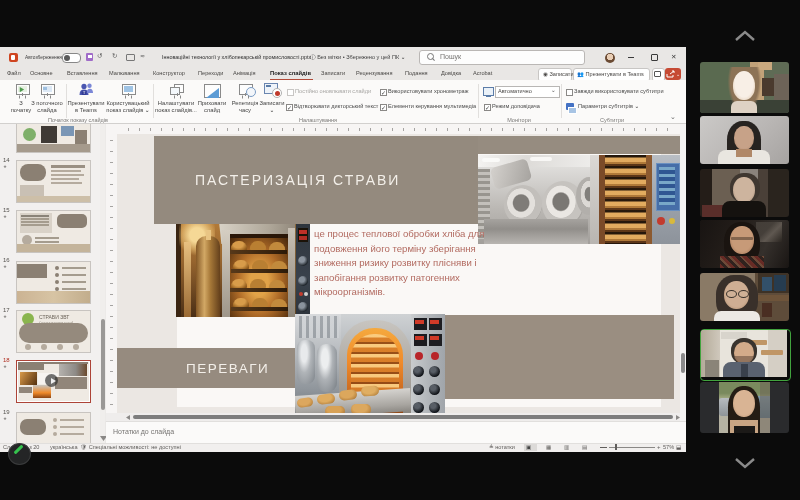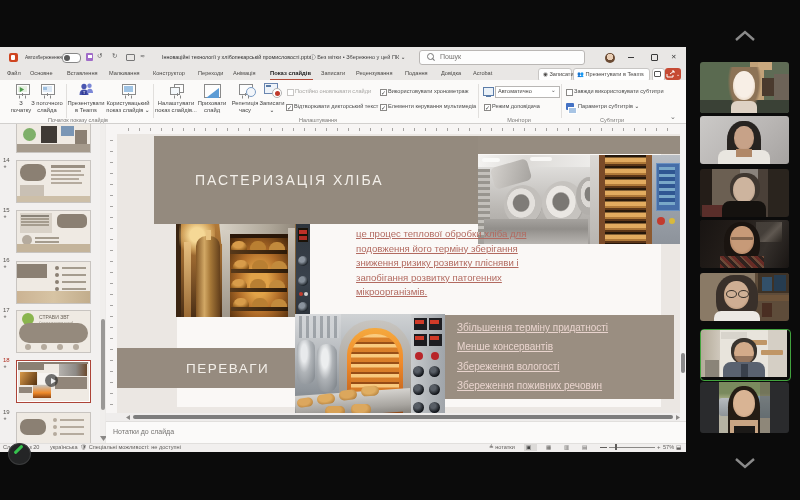--- a/index.html
+++ b/index.html
@@ -254,21 +254,21 @@
   <div class="abs" style="left:106px;top:124px;width:11px;height:291px;background:#f7f5f4;"></div>
   <div class="abs" style="left:110px;top:140px;width:3px;height:268px;background:repeating-linear-gradient(180deg,#8a8886 0 1px,transparent 1px 11px);opacity:.75;"></div>
 
   <div class="abs" style="left:117px;top:134px;width:563px;height:281px;background:#ebe7e3;" id="slide"></div>
 
   <div class="abs" style="left:177px;top:140px;width:484px;height:267px;background:#faf8f6;"></div>
 
   <div class="abs" style="left:154px;top:136px;width:526px;height:18px;background:#968c80;"></div>
 
   <div class="abs" style="left:154px;top:136px;width:324px;height:88px;background:#948a7e;"></div>
-  <div class="abs" style="left:195px;top:172px;width:290px;font-size:14px;letter-spacing:2px;color:#f3efe9;">ПАСТЕРИЗАЦІЯ ХЛІБА</div>
+  <div class="abs" style="left:195px;top:172px;width:290px;font-size:14px;letter-spacing:2px;color:#f3efe9;">ПАСТЕРИЗАЦІЯ СТРАВИ</div>
 
   <div class="abs" style="left:478px;top:155px;width:203px;height:89px;overflow:hidden;" id="photoA">
     <div class="abs" style="left:0;top:0;width:120px;height:89px;background:linear-gradient(180deg,#e9e8e6 0%,#d2d0cd 30%,#bbb8b4 60%,#a29f9b 100%);"></div>
     <div class="abs" style="left:0;top:0;width:120px;height:12px;background:linear-gradient(90deg,#f4f3f1,#dddbd8 40%,#efeeec);"></div>
     <div class="abs" style="left:4px;top:3px;width:18px;height:4px;background:#fafaf8;border-radius:2px;"></div>
     <div class="abs" style="left:52px;top:2px;width:22px;height:4px;background:#f8f7f5;border-radius:2px;"></div>
     <div class="abs" style="left:0px;top:14px;width:12px;height:70px;background:repeating-linear-gradient(180deg,#98958f 0 3px,#c3c0bb 3px 6px);"></div>
     <div class="abs" style="left:14px;top:8px;width:38px;height:22px;background:linear-gradient(120deg,#d5d2ce,#a5a29e);border-radius:5px;transform:rotate(-16deg);"></div>
     <div class="abs" style="left:26px;top:30px;width:38px;height:40px;background:radial-gradient(ellipse at 45% 45%,#7f7c78 0 26%,#e3e0dc 30% 46%,#c2bfbb 48% 70%,#aaa7a3 72% 100%);border-radius:50%;"></div>
     <div class="abs" style="left:64px;top:26px;width:42px;height:46px;background:radial-gradient(ellipse at 45% 45%,#7a7773 0 24%,#eae7e3 28% 44%,#c6c3bf 46% 68%,#aaa7a3 70% 100%);border-radius:50%;"></div>
@@ -315,28 +315,27 @@
   <div class="abs" style="left:296px;top:224px;width:14px;height:92px;background:linear-gradient(180deg,#2e353d,#3a424c 60%,#2c333b);">
     <div class="abs" style="left:2px;top:4px;width:10px;height:14px;background:#1a1208;"></div>
     <div class="abs" style="left:3px;top:6px;width:8px;height:4px;background:#c03028;box-shadow:0 6px 0 #b02c24;"></div>
     <div class="abs" style="left:2px;top:32px;width:10px;height:10px;border-radius:50%;background:radial-gradient(circle at 38% 35%,#8a939d 0 30%,#22282e 70%);"></div>
     <div class="abs" style="left:2px;top:52px;width:10px;height:10px;border-radius:50%;background:radial-gradient(circle at 38% 35%,#848d97 0 30%,#20262c 70%);"></div>
     <div class="abs" style="left:3px;top:68px;width:4px;height:4px;border-radius:50%;background:#c23b2e;"></div>
     <div class="abs" style="left:8px;top:68px;width:4px;height:4px;border-radius:50%;background:#d0d0d0;"></div>
     <div class="abs" style="left:2px;top:78px;width:10px;height:10px;border-radius:50%;background:radial-gradient(circle at 38% 35%,#8a939d 0 30%,#22282e 70%);"></div>
   </div>
 
-  <div class="abs" style="left:314px;top:227px;width:170px;font-size:9.6px;line-height:14.6px;color:#b26a60;text-decoration:underline;white-space:nowrap;margin-left:42px;">це процес теплової обробки хліба для<br>подовження його терміну зберігання<br>зниження ризику розвитку плісняви і<br>запобігання розвитку патогенних<br>мікроорганізмів.</div>
+  <div class="abs" style="left:314px;top:227px;width:170px;font-size:9.6px;line-height:14.6px;color:#b26a60;white-space:nowrap;">це процес теплової обробки хліба для<br>подовження його терміну зберігання<br>зниження ризику розвитку плісняви і<br>запобігання розвитку патогенних<br>мікроорганізмів.</div>
 
 
   <div class="abs" style="left:117px;top:348px;width:236px;height:40px;background:#968b7f;"></div>
   <div class="abs" style="left:186px;top:361px;font-size:13.5px;letter-spacing:1.5px;color:#f3efe9;">ПЕРЕВАГИ</div>
 
   <div class="abs" style="left:445px;top:315px;width:229px;height:84px;background:#9a8e81;"></div>
-  <div class="abs" style="left:457px;top:318px;width:215px;font-size:10px;line-height:19.4px;color:#e9d4ce;text-decoration:underline;white-space:nowrap;">Збільшення терміну придатності<br>Менше консервантів<br>Збереження вологості<br>Збереження поживних речовин</div>
 
   <div class="abs" style="left:295px;top:314px;width:150px;height:101px;overflow:hidden;" id="photoC">
     <div class="abs" style="left:0;top:0;width:150px;height:101px;background:linear-gradient(180deg,#cfd2d4 0%,#b8bcc0 30%,#9aa0a6 60%,#7f868c 100%);"></div>
     <div class="abs" style="left:0;top:0;width:46px;height:101px;background:linear-gradient(180deg,#d8dadc 0%,#b5b9bd 40%,#8f959b 75%,#6f767c 100%);"></div>
     <div class="abs" style="left:2px;top:26px;width:18px;height:44px;background:radial-gradient(ellipse at 40% 30%,#e8eaec 0 20%,#b0b4b8 45%,#7d8389 100%);border-radius:8px;"></div>
     <div class="abs" style="left:22px;top:30px;width:20px;height:48px;background:radial-gradient(ellipse at 40% 30%,#eceeef 0 20%,#aeb2b6 45%,#767c82 100%);border-radius:9px;"></div>
     <div class="abs" style="left:4px;top:2px;width:40px;height:22px;background:repeating-linear-gradient(90deg,rgba(140,146,152,.7) 0 3px,rgba(208,211,214,.7) 3px 7px);"></div>
 
     <div class="abs" style="left:44px;top:6px;width:72px;height:95px;background:linear-gradient(180deg,#c8c5c0 0,#a8a49e 60%,#8a867f 100%);border-radius:34px 34px 0 0;"></div>
     <div class="abs" style="left:52px;top:14px;width:56px;height:87px;background:linear-gradient(180deg,#f5a93e 0,#f08a2a 40%,#c2631d 80%,#8a4414 100%);border-radius:27px 27px 0 0;"></div>

